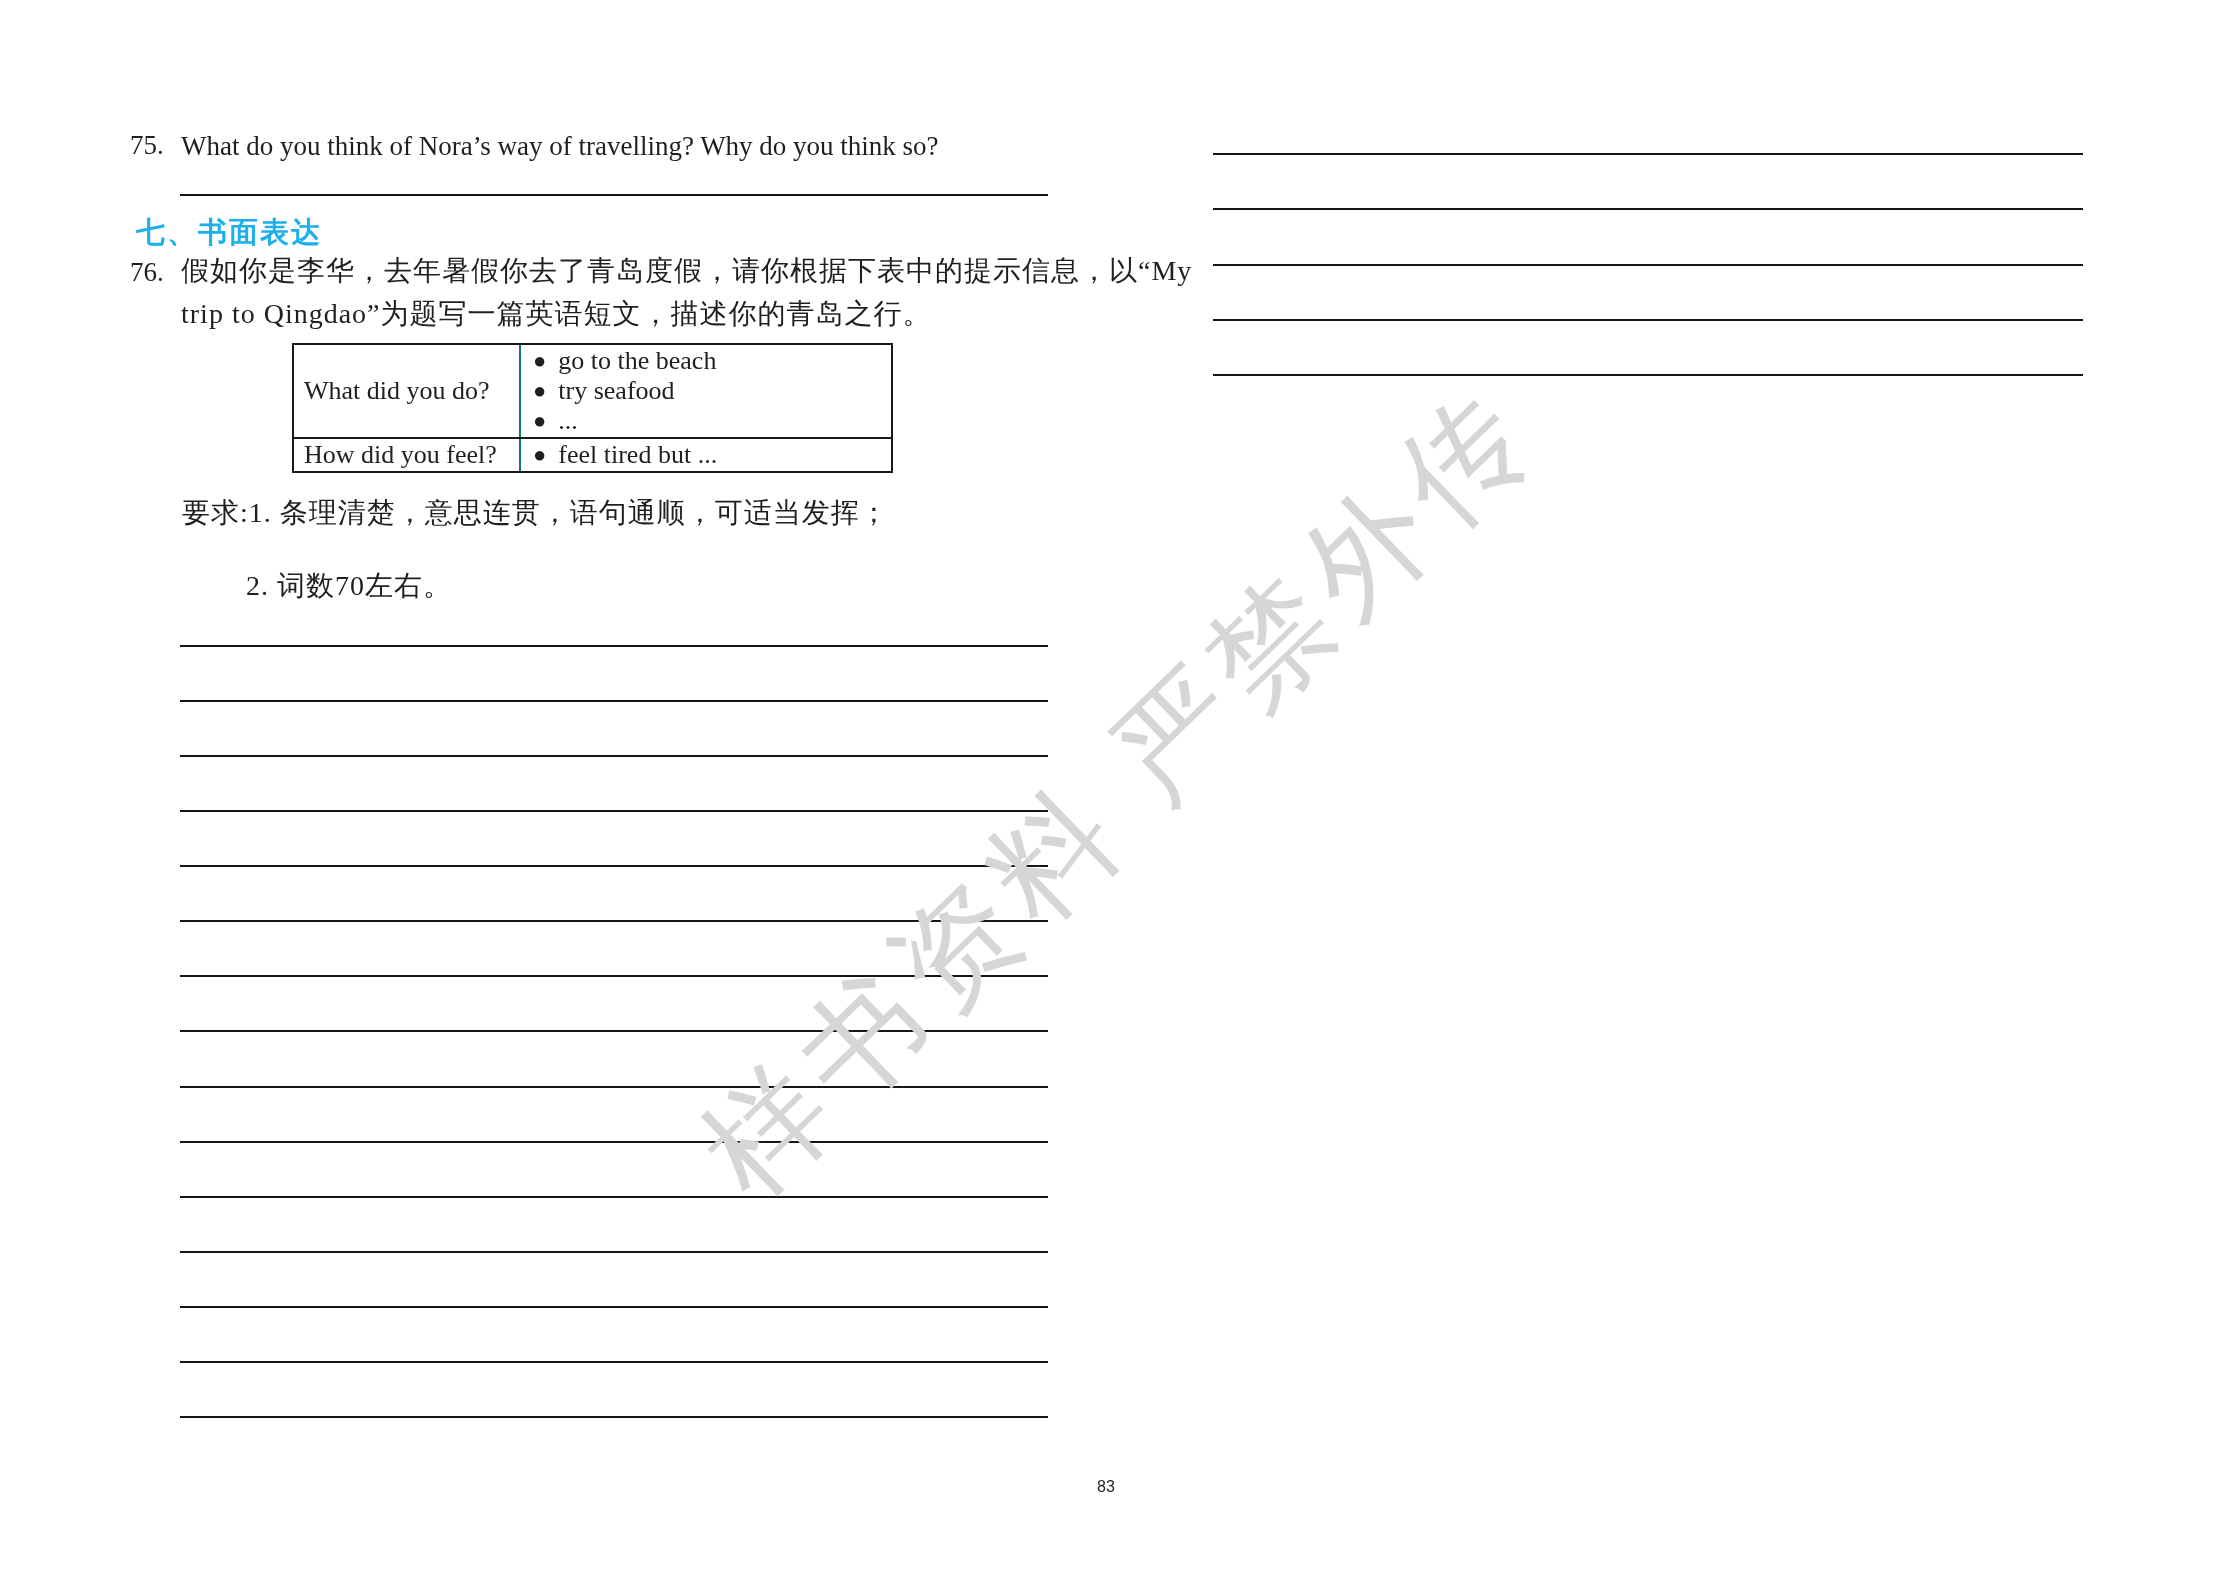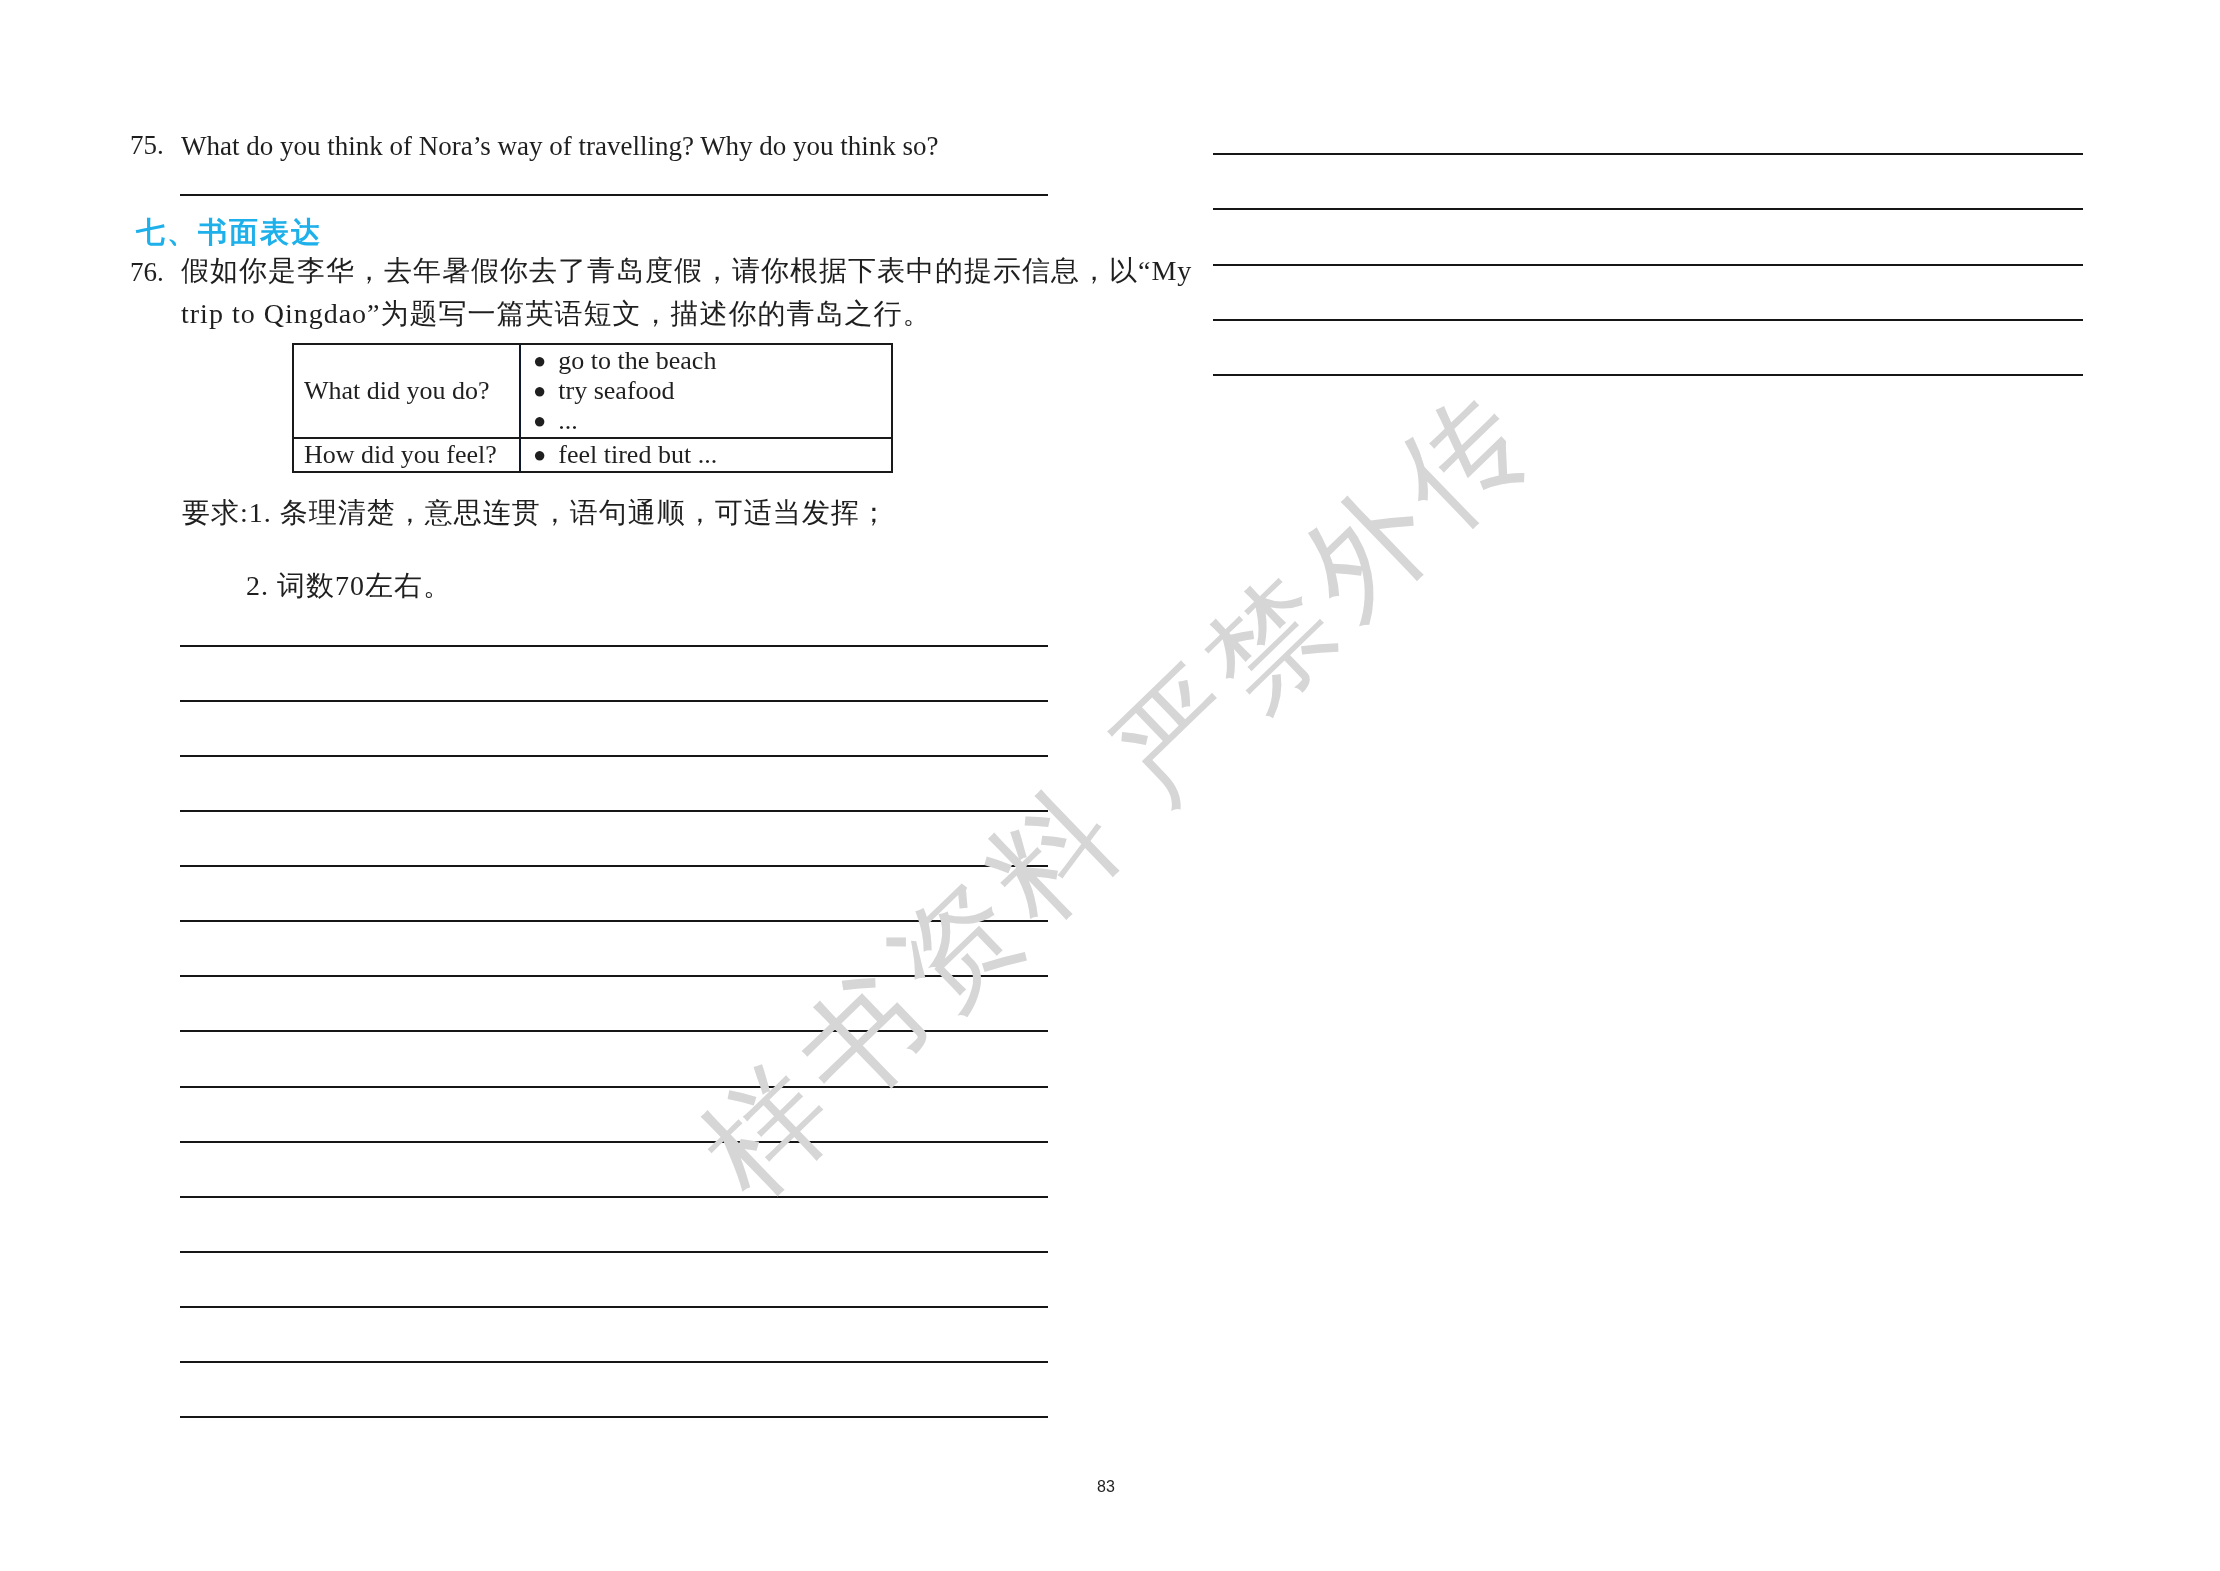--- a/index.html
+++ b/index.html
@@ -30,21 +30,21 @@
   }
   .qtable .hdr{
     height:32px;border-bottom:2px solid #1a1a1a;
     display:flex;align-items:center;justify-content:center;
     font-weight:bold;white-space:nowrap;
   }
   .qtable .trow{display:flex;}
   .qtable .trow.r1{height:92px;border-bottom:2px solid #1a1a1a;}
   .qtable .trow.r2{height:32px;text-align:right;}
   .cell-l{
-    width:227px;border-right:2px solid #0f172a;box-sizing:border-box;
+    width:227px;border-right:2px solid #0f766e;box-sizing:border-box;
     display:flex;align-items:center;padding-left:10px;white-space:nowrap;
   }
   .cell-r{
     flex:1;display:flex;flex-direction:column;justify-content:center;
     padding-left:12px;box-sizing:border-box;
   }
   .bullet-line{display:flex;align-items:center;line-height:30px;white-space:nowrap;}
   .bullet-glyph{font-size:22px;margin-right:12px;}
   .watermark{
     position:absolute;left:1120px;top:793px;

